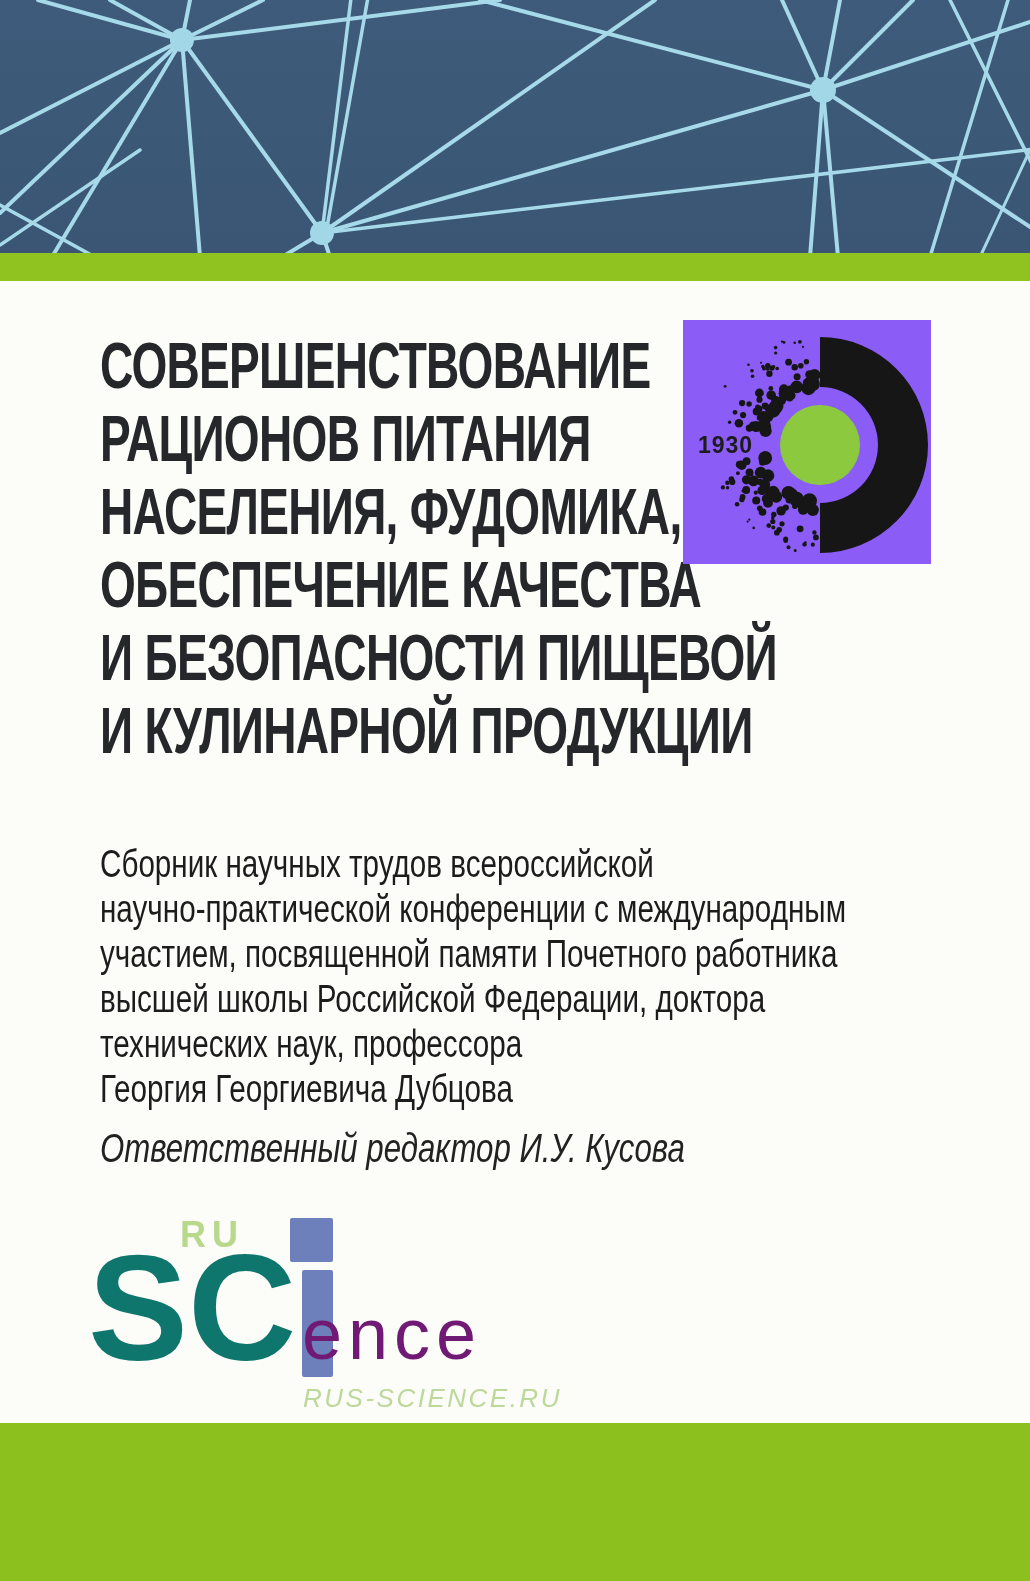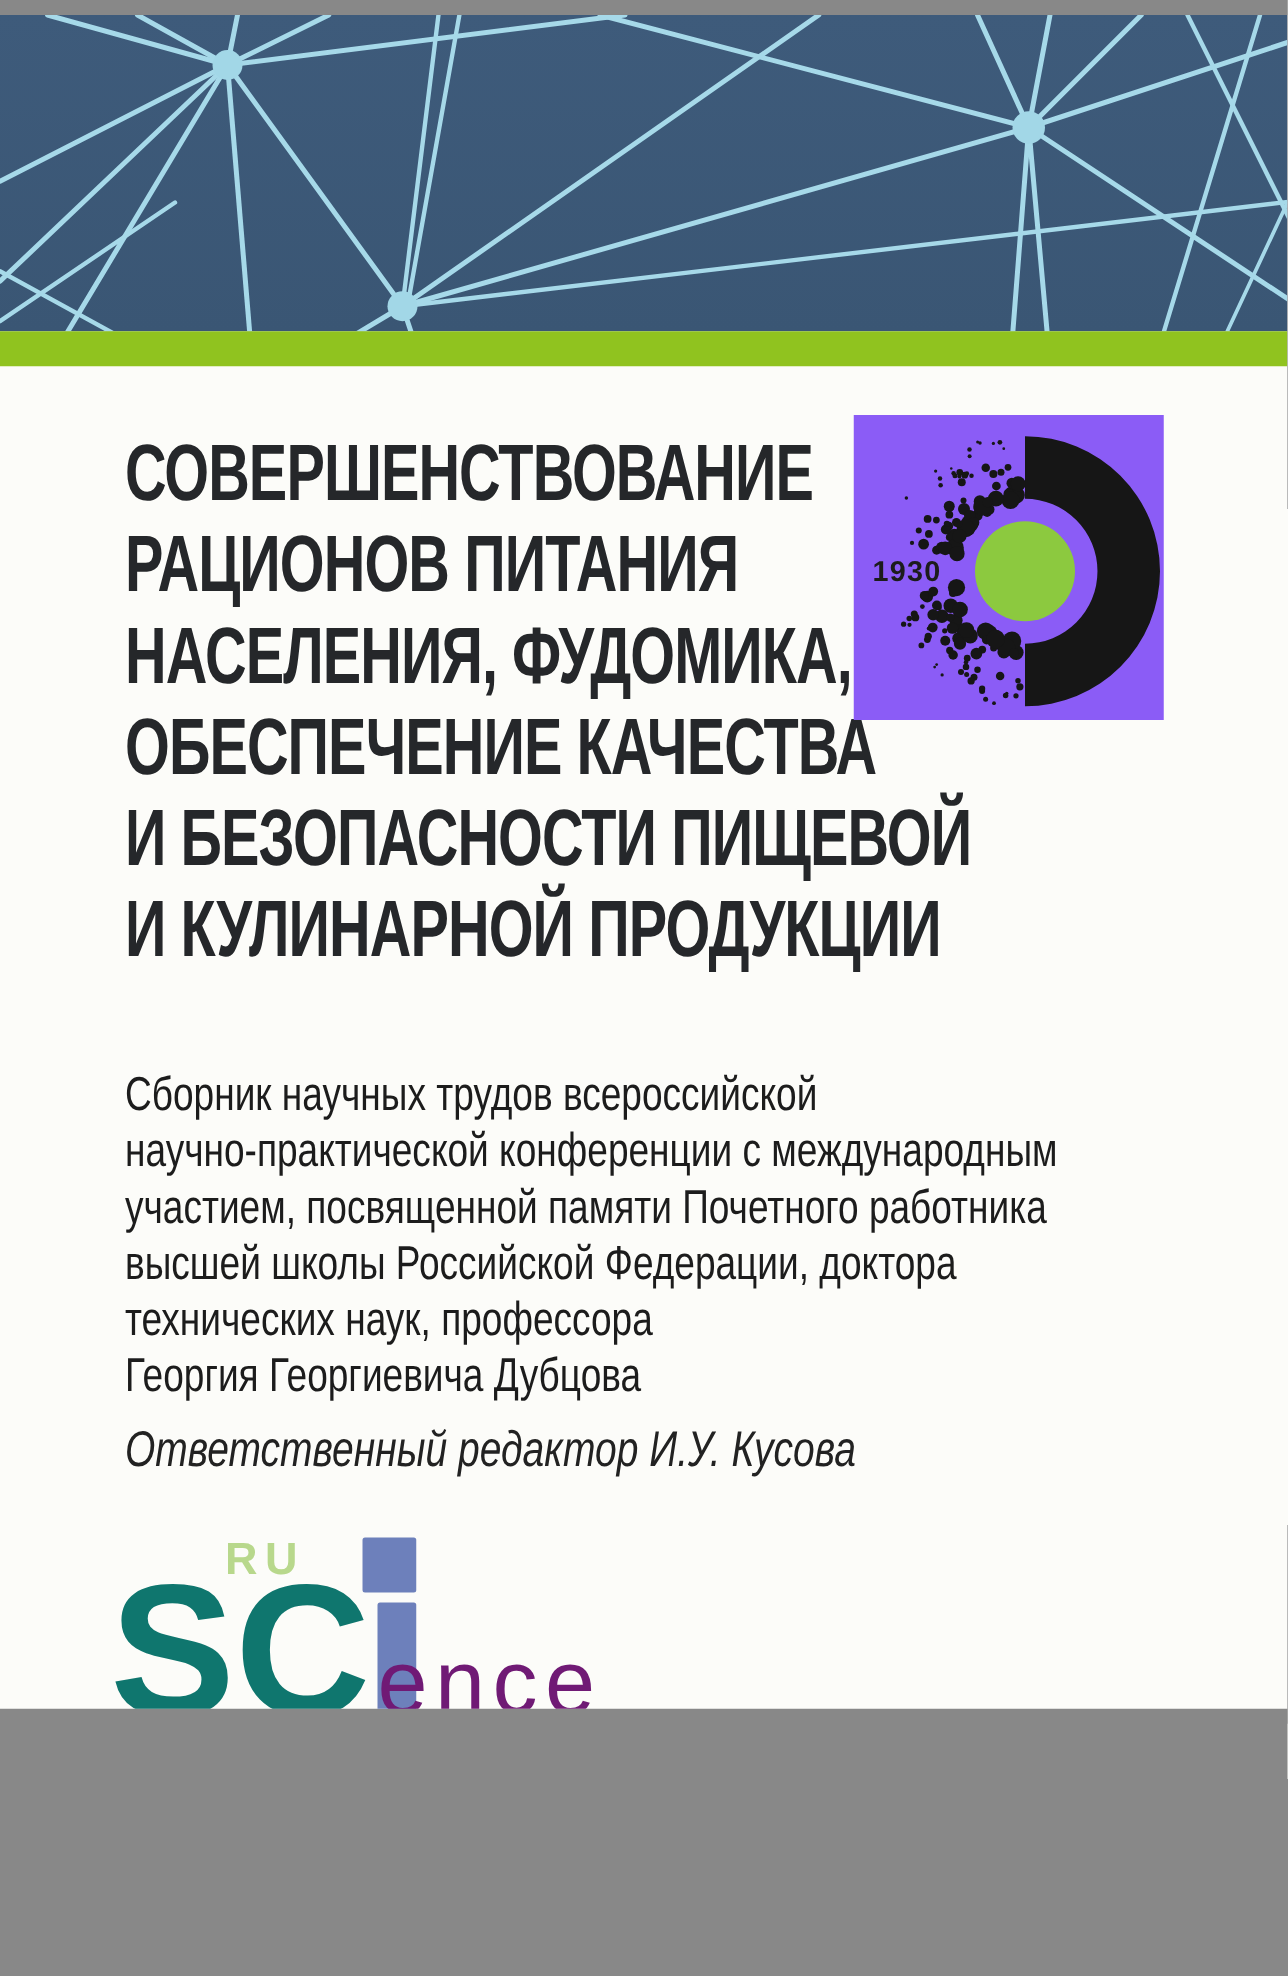--- a/index.html
+++ b/index.html
@@ -1,17 +1,17 @@
 <!DOCTYPE html>
 <html><head>
 <meta charset="utf-8">
 <style>
   html,body{margin:0;padding:0;background:#888;}
   .cover{
-    position:relative;width:1030px;height:1355px;margin:12px auto;
+    position:relative;width:1030px;height:1581px;margin:0 auto;
     background:#fcfcf9;overflow:hidden;
     font-family:"Liberation Sans","DejaVu Sans",sans-serif;
   }
   
   .banner{position:absolute;left:0;top:0;width:1030px;height:253px;background:linear-gradient(#3e5b7b,#3a5674);}
   .banner svg{position:absolute;left:0;top:0;width:100%;height:100%;}
   .stripe-top{position:absolute;left:0;top:253px;width:1030px;height:28px;background:#90c31f;}
   
   .footer{position:absolute;left:0;top:1423px;width:1030px;height:158px;background:#8cc01f;}
   

